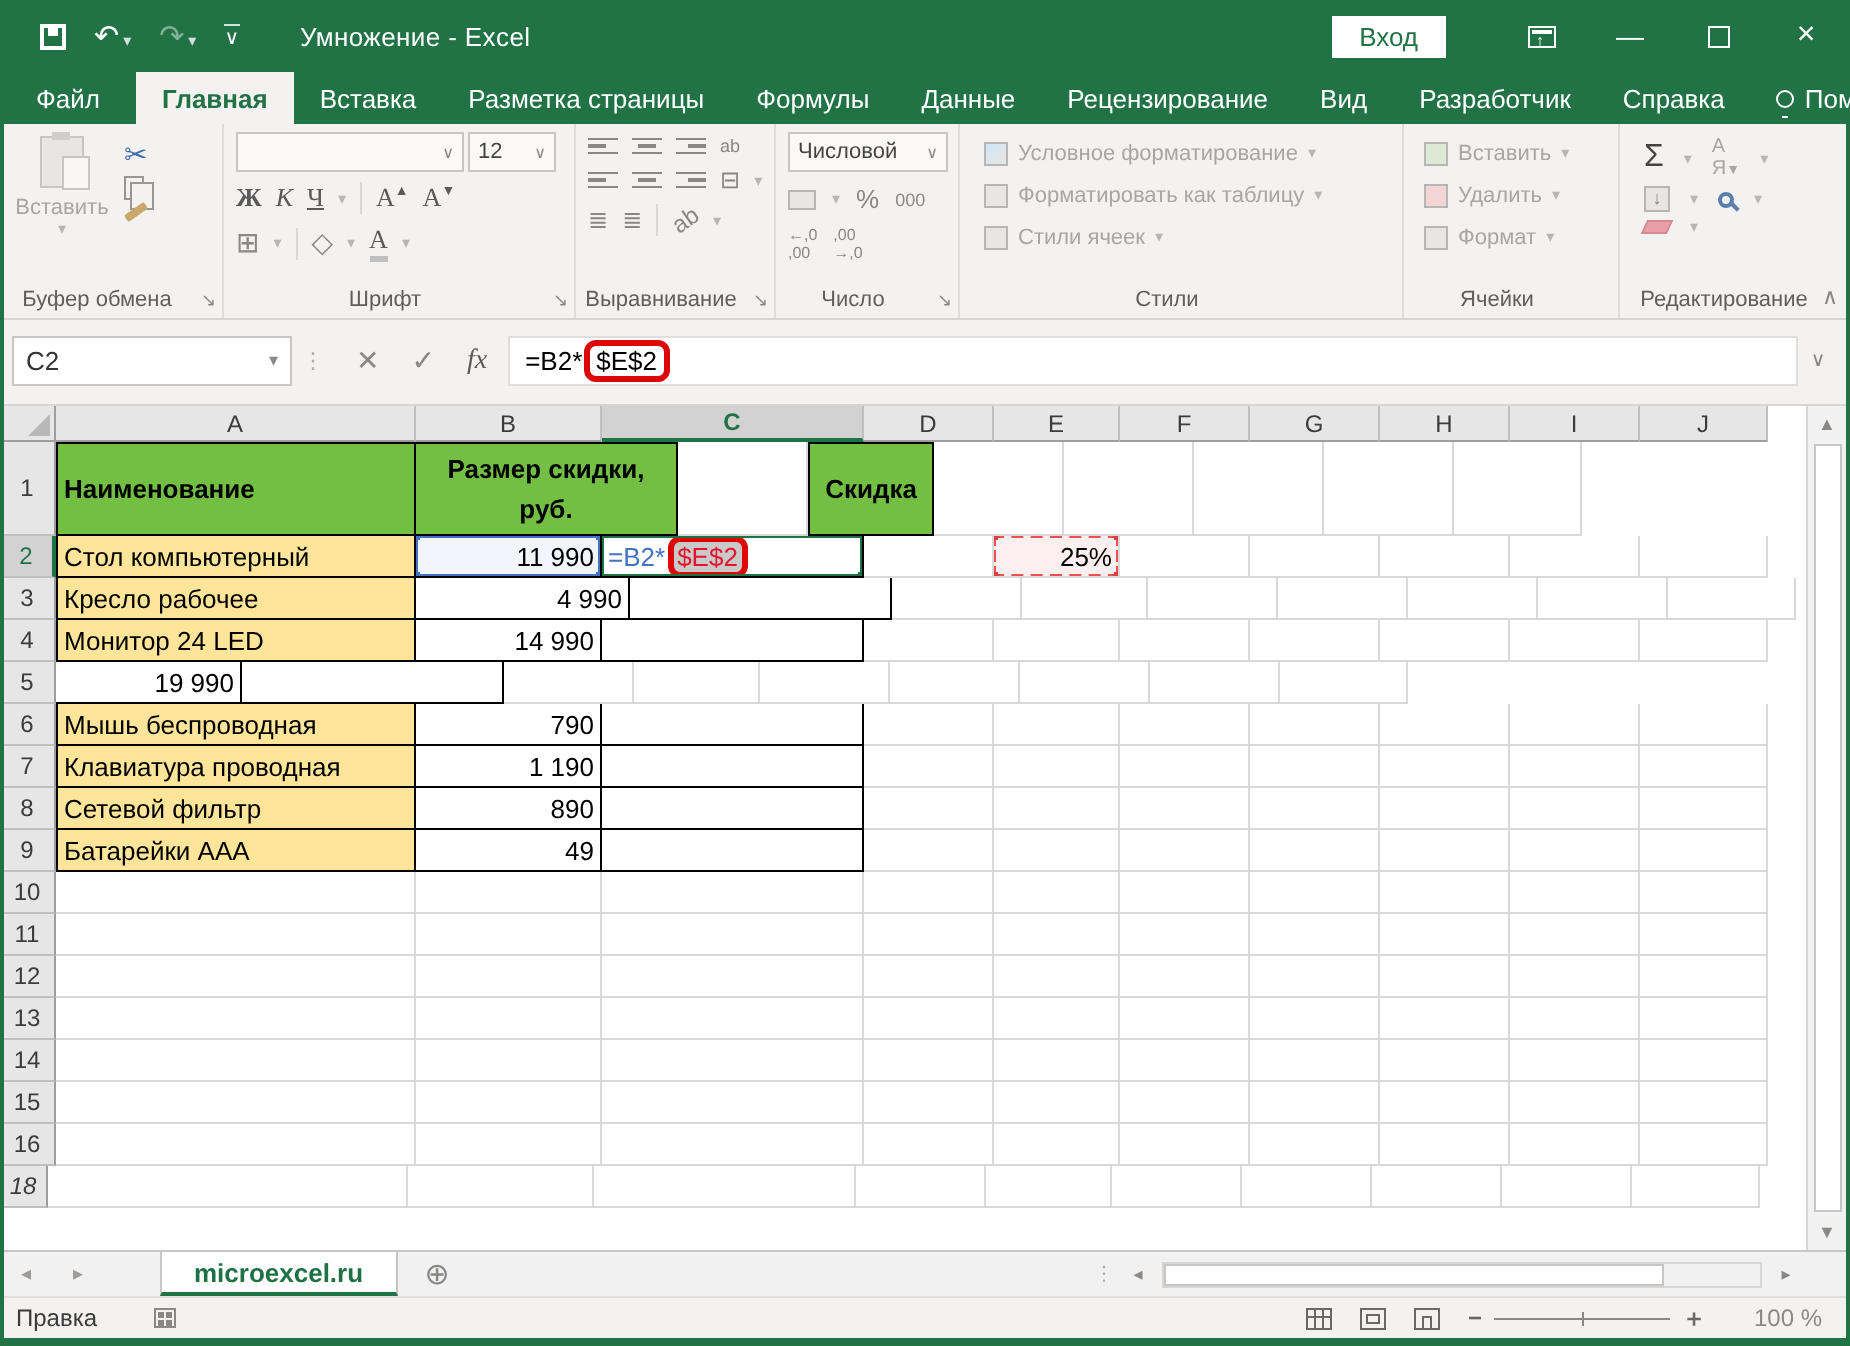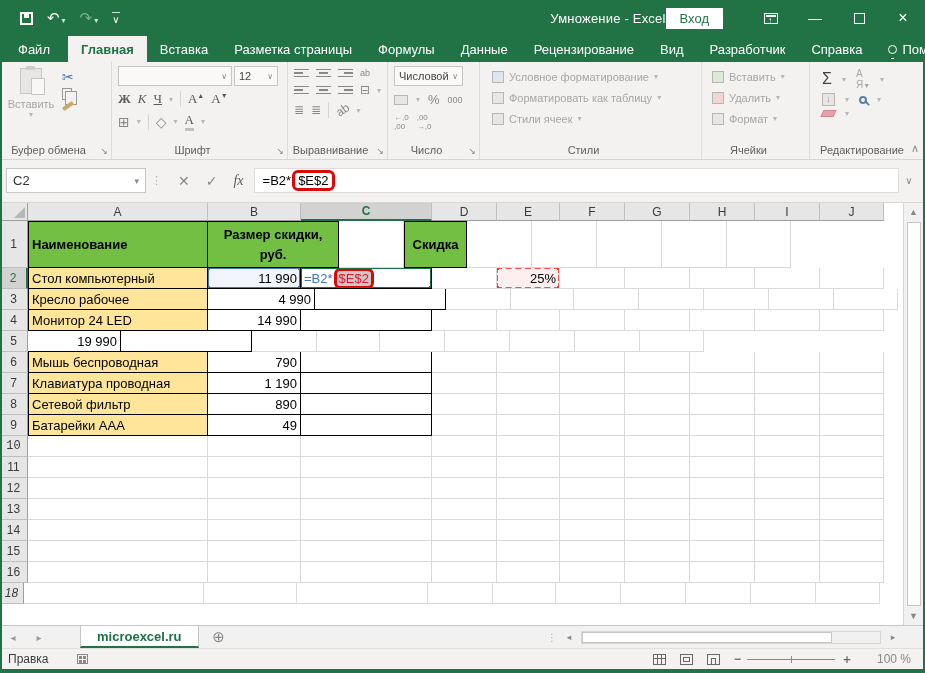--- a/index.html
+++ b/index.html
@@ -9,21 +9,21 @@
 
   
   .titlebar { position:absolute; top:0; left:0; right:0; height:36px; background:#217346;
     display:flex; align-items:center; color:#fff; }
   .qat { display:flex; align-items:center; gap:14px; padding-left:20px; width:150px; }
   .qat .g { font-size:15px; color:#fff; cursor:default; }
   .qat .dim { color:#7fb196; }
   .dd-mini { font-size:8px; margin-left:2px; color:#cfe3d8; }
   .icon-save { width:13px; height:13px; border:2px solid #fff; position:relative; }
   .icon-save::after { content:""; position:absolute; top:0; left:2px; width:5px; height:4px; background:#fff; }
-  .title-text { flex:1; text-align:right; font-size:13px; letter-spacing:.2px; }
+  .title-text { flex:1; text-align:left; font-size:13px; letter-spacing:.2px; }
   .tb-right { display:flex; align-items:center; gap:0; }
   .signin { background:#fff; color:#217346; font-size:13px; padding:3px 14px; margin-right:26px; cursor:pointer; }
   .winbtn { width:44px; height:36px; display:flex; align-items:center; justify-content:center; font-size:14px; color:#fff; cursor:pointer; }
   .icon-ribbonopts { width:14px; height:11px; border:1px solid #fff; position:relative; }
   .icon-ribbonopts::before { content:""; position:absolute; top:1px; left:1px; right:1px; height:2px; background:#fff; }
   .icon-ribbonopts::after { content:"↑"; position:absolute; font-size:8px; left:3px; top:2px; }
   .icon-max { width:11px; height:11px; border:1px solid #fff; }
 
   
   .ribbontabs { position:absolute; top:36px; left:0; right:0; height:26px; background:#217346;
@@ -286,21 +286,21 @@
         <span class="icon14" style="font-size:12px">≣</span>
         <span class="sep-v"></span>
         <span class="icon14" style="font-size:12px;transform:rotate(-35deg)">ab</span>
           <span class="car2">▾</span>
       </div>
       <div class="rgroup-label">Выравнивание</div>
       <span class="launcher">↘</span>
     </div>
 
     <div class="rgroup" style="width:92px">
-      <div class="combo" style="width:69px">
+      <div class="combo" style="width:80px">
         <span>Числовой</span>
           <span class="car">∨</span>
       </div>
       <div class="numicons">
         <span class="sq" style="width:14px;height:10px"></span>
           <span class="car2">▾</span>
         <span style="font-size:13px">%</span>
         <span style="font-size:9px">000</span>
       </div>
       <div class="numicons" style="font-size:8px">
@@ -518,21 +518,21 @@
         <div class="cell num" style="width: 93px; border-right-color: rgb(0, 0, 0); border-bottom-color: rgb(0, 0, 0); text-align: right;">49</div>
         <div class="cell" style="width: 131px; border-right-color: rgb(0, 0, 0); border-bottom-color: rgb(0, 0, 0);"></div>
         <div class="cell" style="width: 65px;"></div>
         <div class="cell" style="width: 63px;"></div>
         <div class="cell" style="width: 65px;"></div>
         <div class="cell" style="width: 65px;"></div>
         <div class="cell" style="width: 65px;"></div>
         <div class="cell" style="width: 65px;"></div>
         <div class="cell" style="width: 64px;"></div>
       </div>
-      <div class="grow" style="height: 21px; font-family: Liberation Mono, monospace;">
+      <div class="grow" style="height: 21px;">
         <div class="rh" style="width: 28px;">10</div>
         <div class="cell" style="width: 180px;"></div>
         <div class="cell" style="width: 93px;"></div>
         <div class="cell" style="width: 131px;"></div>
         <div class="cell" style="width: 65px;"></div>
         <div class="cell" style="width: 63px;"></div>
         <div class="cell" style="width: 65px;"></div>
         <div class="cell" style="width: 65px;"></div>
         <div class="cell" style="width: 65px;"></div>
         <div class="cell" style="width: 65px;"></div>

